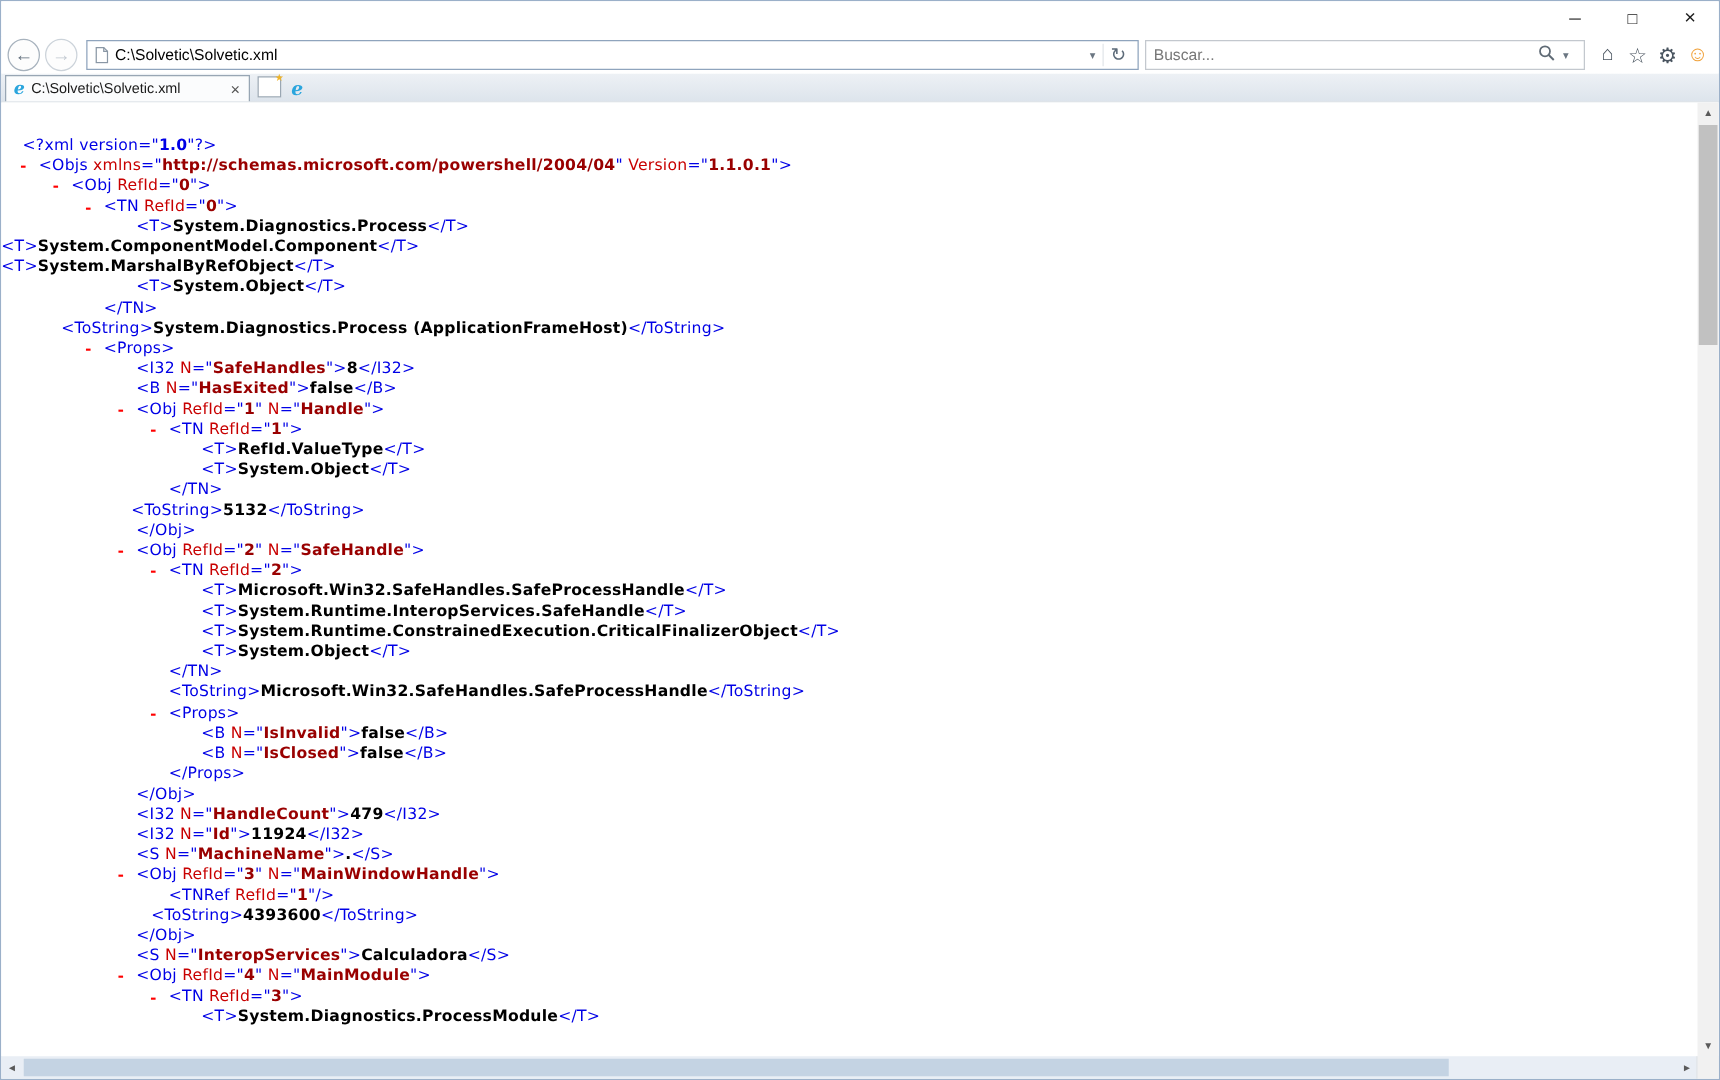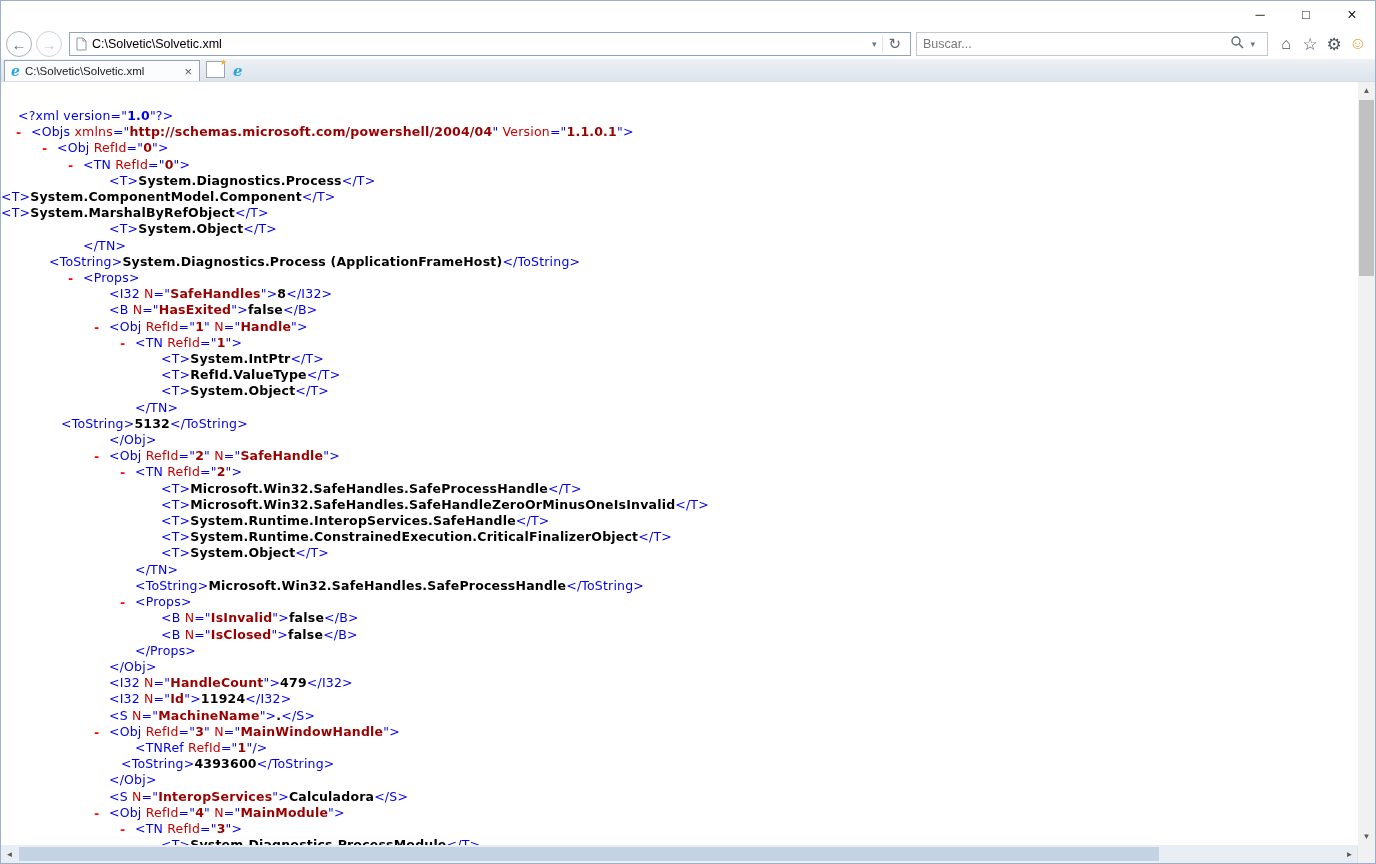--- a/index.html
+++ b/index.html
@@ -142,30 +142,28 @@
         <div class="xline" style=""><span class="tk-m">&lt;T&gt;</span><span class="tk-tx">System.ComponentModel.Component</span><span class="tk-m">&lt;/T&gt;</span></div>
         <div class="xline" style=""><span class="tk-m">&lt;T&gt;</span><span class="tk-tx">System.MarshalByRefObject</span><span class="tk-m">&lt;/T&gt;</span></div>
         <div class="xline" style="padding-left: 108px;"><span class="tk-m">&lt;T&gt;</span><span class="tk-tx">System.Object</span><span class="tk-m">&lt;/T&gt;</span></div>
         <div class="xline" style="padding-left: 82px;"><span class="tk-m">&lt;/TN&gt;</span></div>
         <div class="xline" style="padding-left: 48px;"><span class="tk-m">&lt;ToString&gt;</span><span class="tk-tx">System.Diagnostics.Process (ApplicationFrameHost)</span><span class="tk-m">&lt;/ToString&gt;</span></div>
         <div class="xline" style="padding-left: 82px;"><span class="collapse-marker" style="left: 66px;">-</span><span class="tk-m">&lt;Props&gt;</span></div>
         <div class="xline" style="padding-left: 108px;"><span class="tk-m">&lt;I32 </span><span class="tk-n">N</span><span class="tk-m">="</span><span class="tk-v">SafeHandles</span><span class="tk-m">"&gt;</span><span class="tk-tx">8</span><span class="tk-m">&lt;/I32&gt;</span></div>
         <div class="xline" style="padding-left: 108px;"><span class="tk-m">&lt;B </span><span class="tk-n">N</span><span class="tk-m">="</span><span class="tk-v">HasExited</span><span class="tk-m">"&gt;</span><span class="tk-tx">false</span><span class="tk-m">&lt;/B&gt;</span></div>
         <div class="xline" style="padding-left: 108px;"><span class="collapse-marker" style="left: 92px;">-</span><span class="tk-m">&lt;Obj </span><span class="tk-n">RefId</span><span class="tk-m">="</span><span class="tk-v">1</span><span class="tk-m">" </span><span class="tk-n">N</span><span class="tk-m">="</span><span class="tk-v">Handle</span><span class="tk-m">"&gt;</span></div>
         <div class="xline" style="padding-left: 134px;"><span class="collapse-marker" style="left: 118px;">-</span><span class="tk-m">&lt;TN </span><span class="tk-n">RefId</span><span class="tk-m">="</span><span class="tk-v">1</span><span class="tk-m">"&gt;</span></div>
-        <div class="xline" style="padding-left: 160px;"><span class="tk-m">&lt;T&gt;</span><span class="tk-tx">System.IntPtr</span><span class="tk-m">&lt;/T&gt;</span></div>
         <div class="xline" style="padding-left: 160px;"><span class="tk-m">&lt;T&gt;</span><span class="tk-tx">RefId.ValueType</span><span class="tk-m">&lt;/T&gt;</span></div>
         <div class="xline" style="padding-left: 160px;"><span class="tk-m">&lt;T&gt;</span><span class="tk-tx">System.Object</span><span class="tk-m">&lt;/T&gt;</span></div>
         <div class="xline" style="padding-left: 134px;"><span class="tk-m">&lt;/TN&gt;</span></div>
-        <div class="xline" style="padding-left: 60px;"><span class="tk-m">&lt;ToString&gt;</span><span class="tk-tx">5132</span><span class="tk-m">&lt;/ToString&gt;</span></div>
+        <div class="xline" style="padding-left: 104px;"><span class="tk-m">&lt;ToString&gt;</span><span class="tk-tx">5132</span><span class="tk-m">&lt;/ToString&gt;</span></div>
         <div class="xline" style="padding-left: 108px;"><span class="tk-m">&lt;/Obj&gt;</span></div>
         <div class="xline" style="padding-left: 108px;"><span class="collapse-marker" style="left: 92px;">-</span><span class="tk-m">&lt;Obj </span><span class="tk-n">RefId</span><span class="tk-m">="</span><span class="tk-v">2</span><span class="tk-m">" </span><span class="tk-n">N</span><span class="tk-m">="</span><span class="tk-v">SafeHandle</span><span class="tk-m">"&gt;</span></div>
         <div class="xline" style="padding-left: 134px;"><span class="collapse-marker" style="left: 118px;">-</span><span class="tk-m">&lt;TN </span><span class="tk-n">RefId</span><span class="tk-m">="</span><span class="tk-v">2</span><span class="tk-m">"&gt;</span></div>
         <div class="xline" style="padding-left: 160px;"><span class="tk-m">&lt;T&gt;</span><span class="tk-tx">Microsoft.Win32.SafeHandles.SafeProcessHandle</span><span class="tk-m">&lt;/T&gt;</span></div>
-        <div class="xline" style="padding-left: 160px;"><span class="tk-m">&lt;T&gt;</span><span class="tk-tx">Microsoft.Win32.SafeHandles.SafeHandleZeroOrMinusOneIsInvalid</span><span class="tk-m">&lt;/T&gt;</span></div>
         <div class="xline" style="padding-left: 160px;"><span class="tk-m">&lt;T&gt;</span><span class="tk-tx">System.Runtime.InteropServices.SafeHandle</span><span class="tk-m">&lt;/T&gt;</span></div>
         <div class="xline" style="padding-left: 160px;"><span class="tk-m">&lt;T&gt;</span><span class="tk-tx">System.Runtime.ConstrainedExecution.CriticalFinalizerObject</span><span class="tk-m">&lt;/T&gt;</span></div>
         <div class="xline" style="padding-left: 160px;"><span class="tk-m">&lt;T&gt;</span><span class="tk-tx">System.Object</span><span class="tk-m">&lt;/T&gt;</span></div>
         <div class="xline" style="padding-left: 134px;"><span class="tk-m">&lt;/TN&gt;</span></div>
         <div class="xline" style="padding-left: 134px;"><span class="tk-m">&lt;ToString&gt;</span><span class="tk-tx">Microsoft.Win32.SafeHandles.SafeProcessHandle</span><span class="tk-m">&lt;/ToString&gt;</span></div>
         <div class="xline" style="padding-left: 134px;"><span class="collapse-marker" style="left: 118px;">-</span><span class="tk-m">&lt;Props&gt;</span></div>
         <div class="xline" style="padding-left: 160px;"><span class="tk-m">&lt;B </span><span class="tk-n">N</span><span class="tk-m">="</span><span class="tk-v">IsInvalid</span><span class="tk-m">"&gt;</span><span class="tk-tx">false</span><span class="tk-m">&lt;/B&gt;</span></div>
         <div class="xline" style="padding-left: 160px;"><span class="tk-m">&lt;B </span><span class="tk-n">N</span><span class="tk-m">="</span><span class="tk-v">IsClosed</span><span class="tk-m">"&gt;</span><span class="tk-tx">false</span><span class="tk-m">&lt;/B&gt;</span></div>
         <div class="xline" style="padding-left: 134px;"><span class="tk-m">&lt;/Props&gt;</span></div>
         <div class="xline" style="padding-left: 108px;"><span class="tk-m">&lt;/Obj&gt;</span></div>

